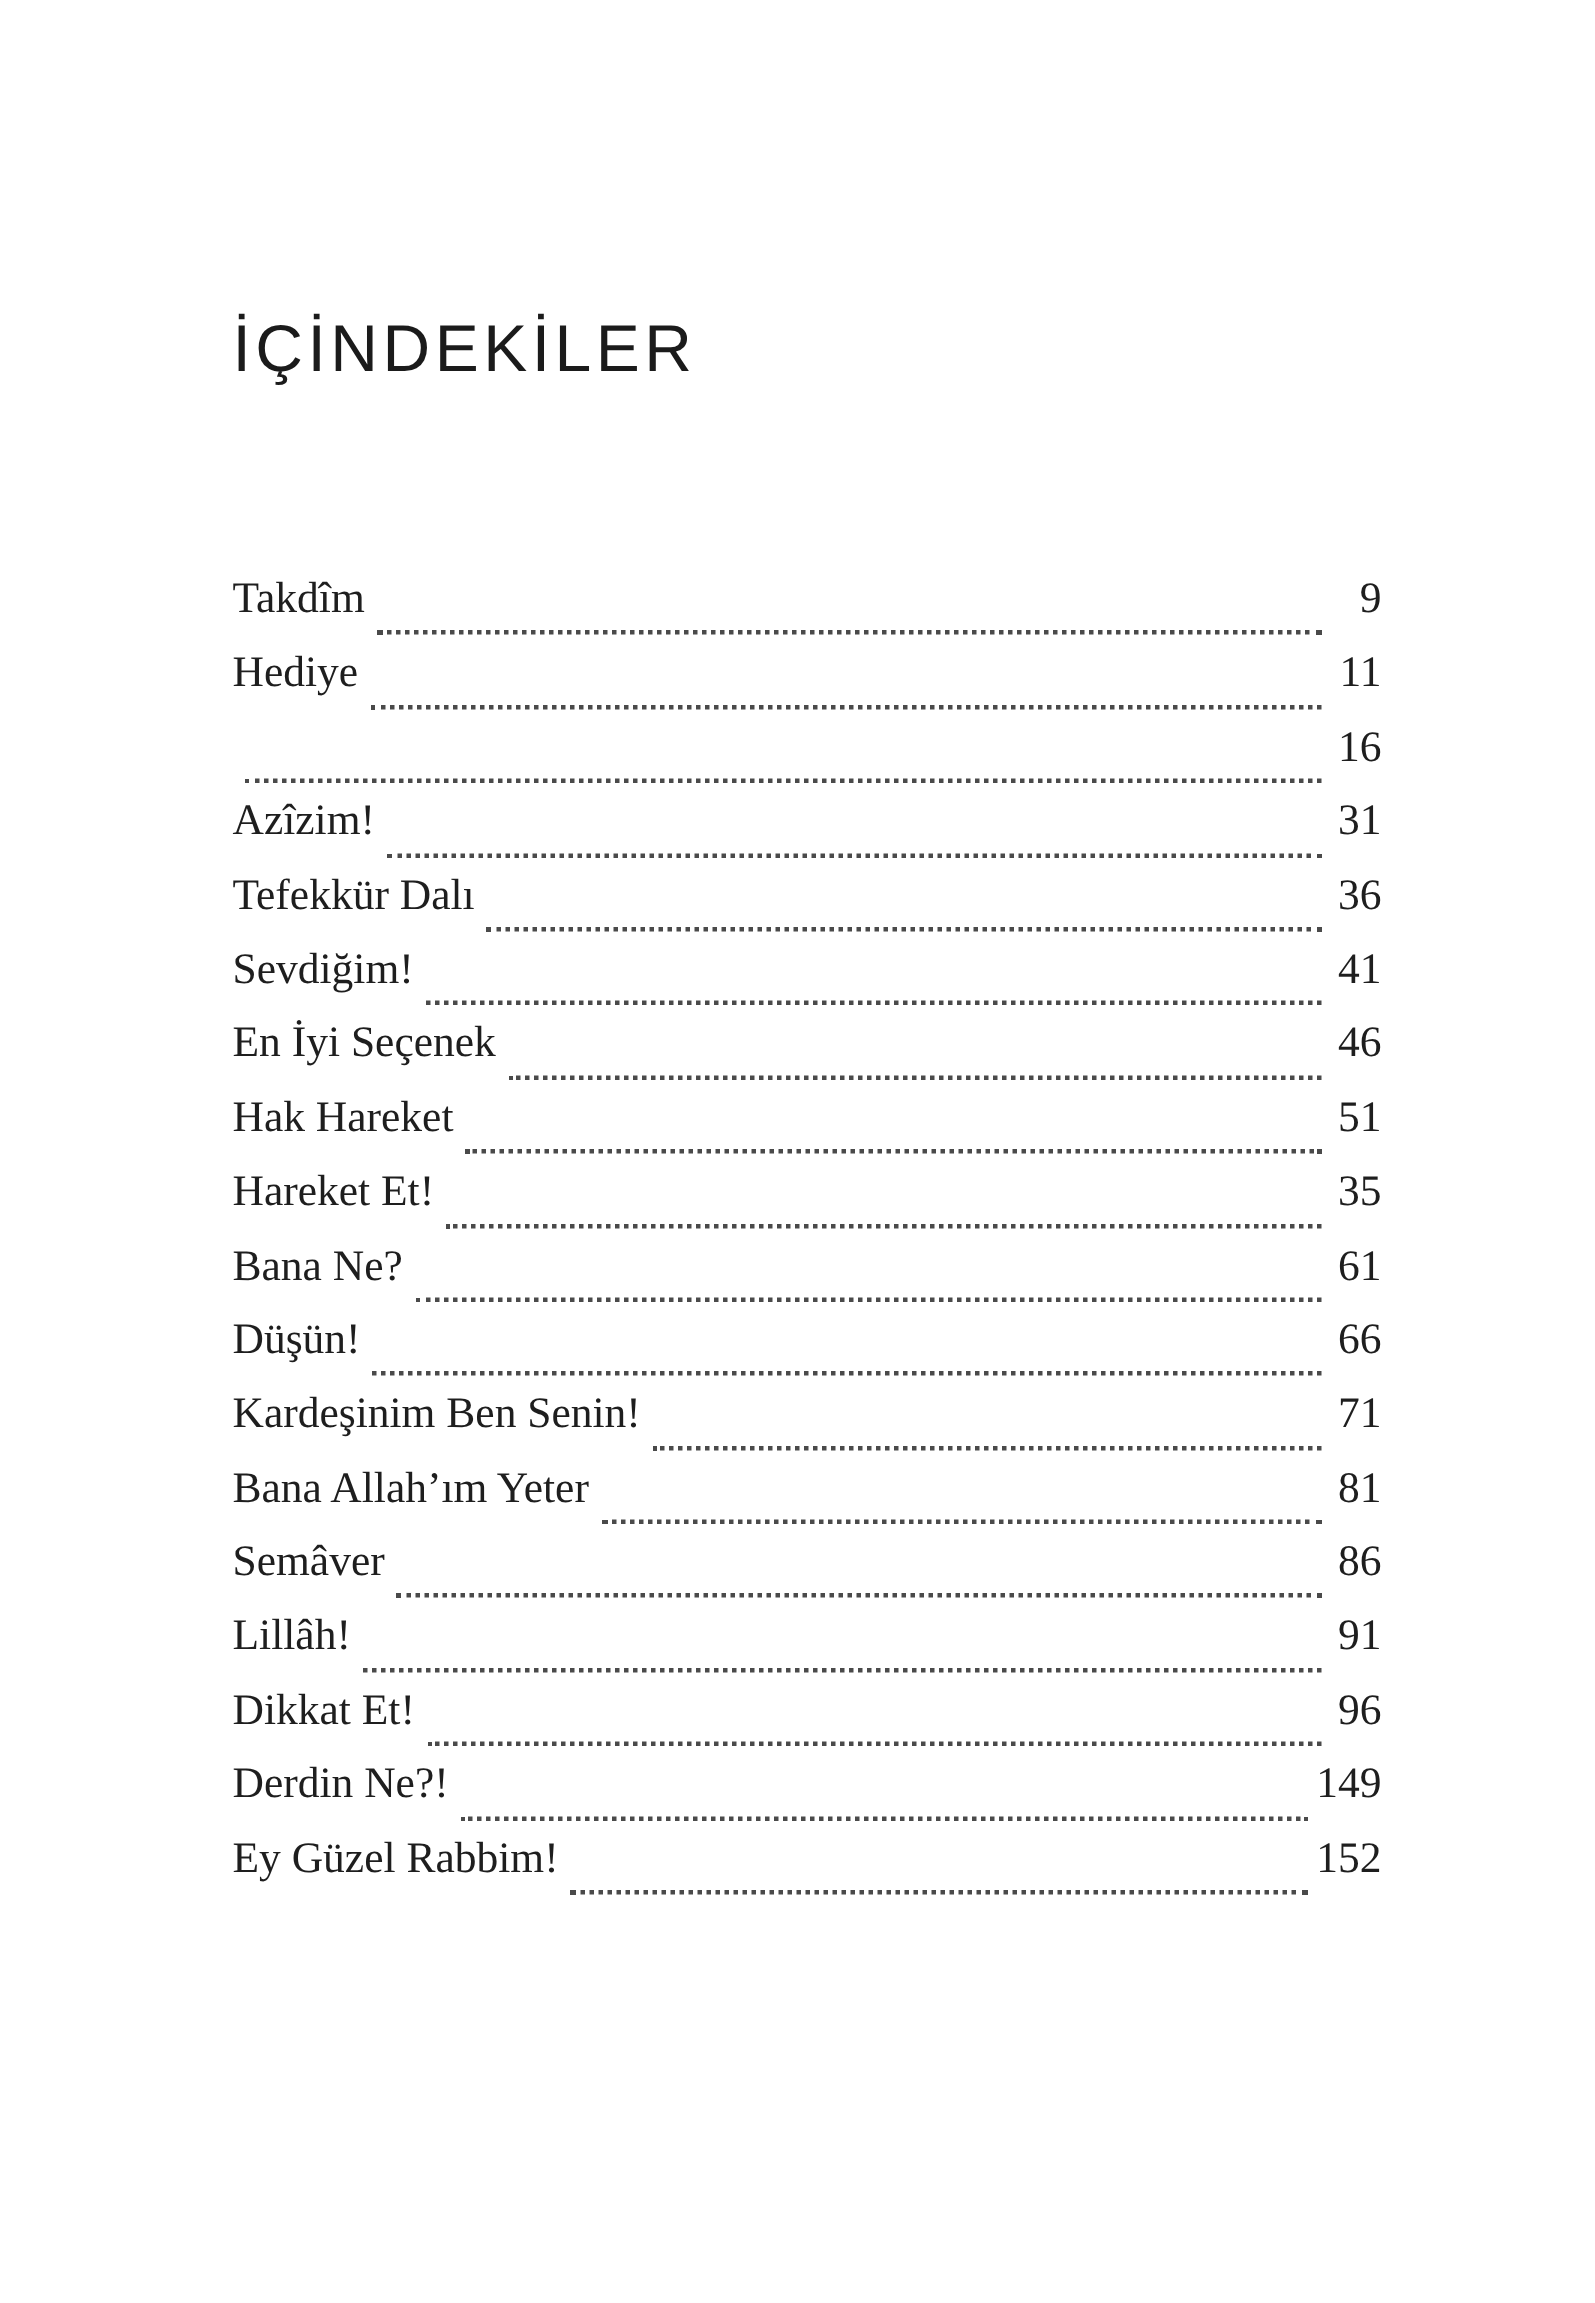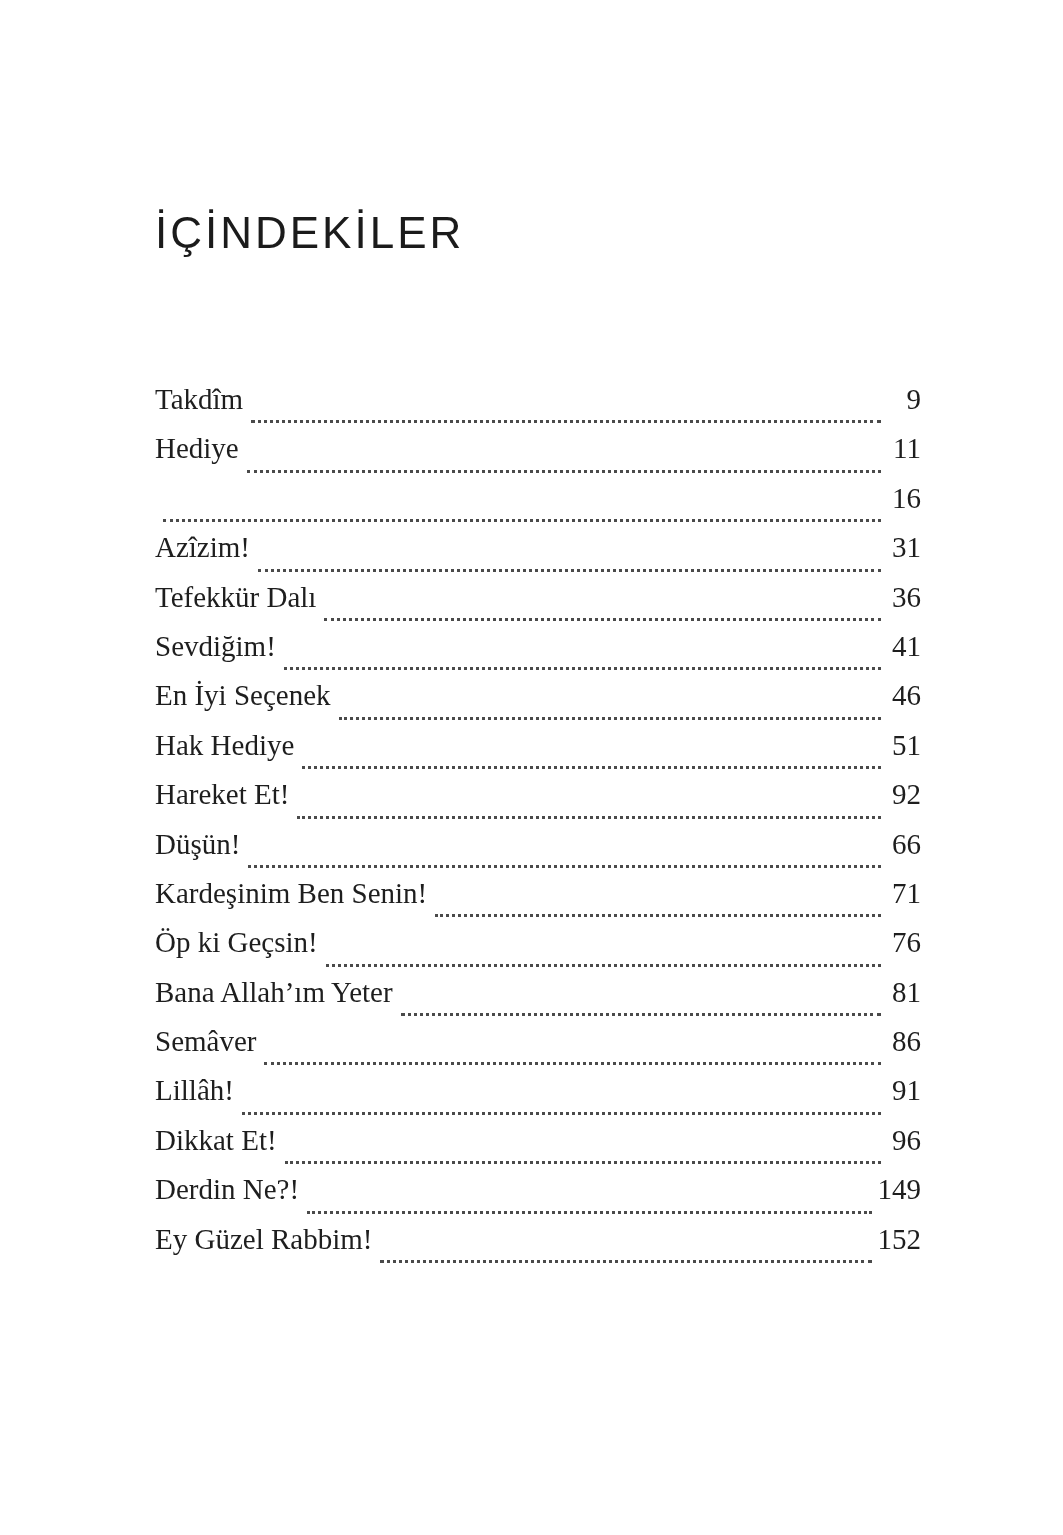--- a/index.html
+++ b/index.html
@@ -96,43 +96,43 @@
         <span class="toc-label">Sevdiğim!</span>
         <span class="dots"></span>
         <span class="toc-page">41</span>
       </div>
       <div class="toc-row">
         <span class="toc-label">En İyi Seçenek</span>
         <span class="dots"></span>
         <span class="toc-page">46</span>
       </div>
       <div class="toc-row">
-        <span class="toc-label">Hak Hediye</span>
+        <span class="toc-label">Hak Hareket</span>
         <span class="dots"></span>
         <span class="toc-page">51</span>
       </div>
       <div class="toc-row">
         <span class="toc-label">Hareket Et!</span>
         <span class="dots"></span>
-        <span class="toc-page">92</span>
+        <span class="toc-page">35</span>
+      </div>
+      <div class="toc-row">
+        <span class="toc-label">Bana Ne?</span>
+        <span class="dots"></span>
+        <span class="toc-page">61</span>
       </div>
       <div class="toc-row">
         <span class="toc-label">Düşün!</span>
         <span class="dots"></span>
         <span class="toc-page">66</span>
       </div>
       <div class="toc-row">
         <span class="toc-label">Kardeşinim Ben Senin!</span>
         <span class="dots"></span>
         <span class="toc-page">71</span>
-      </div>
-      <div class="toc-row">
-        <span class="toc-label">Öp ki Geçsin!</span>
-        <span class="dots"></span>
-        <span class="toc-page">76</span>
       </div>
       <div class="toc-row">
         <span class="toc-label">Bana Allah’ım Yeter</span>
         <span class="dots"></span>
         <span class="toc-page">81</span>
       </div>
       <div class="toc-row">
         <span class="toc-label">Semâver</span>
         <span class="dots"></span>
         <span class="toc-page">86</span>

